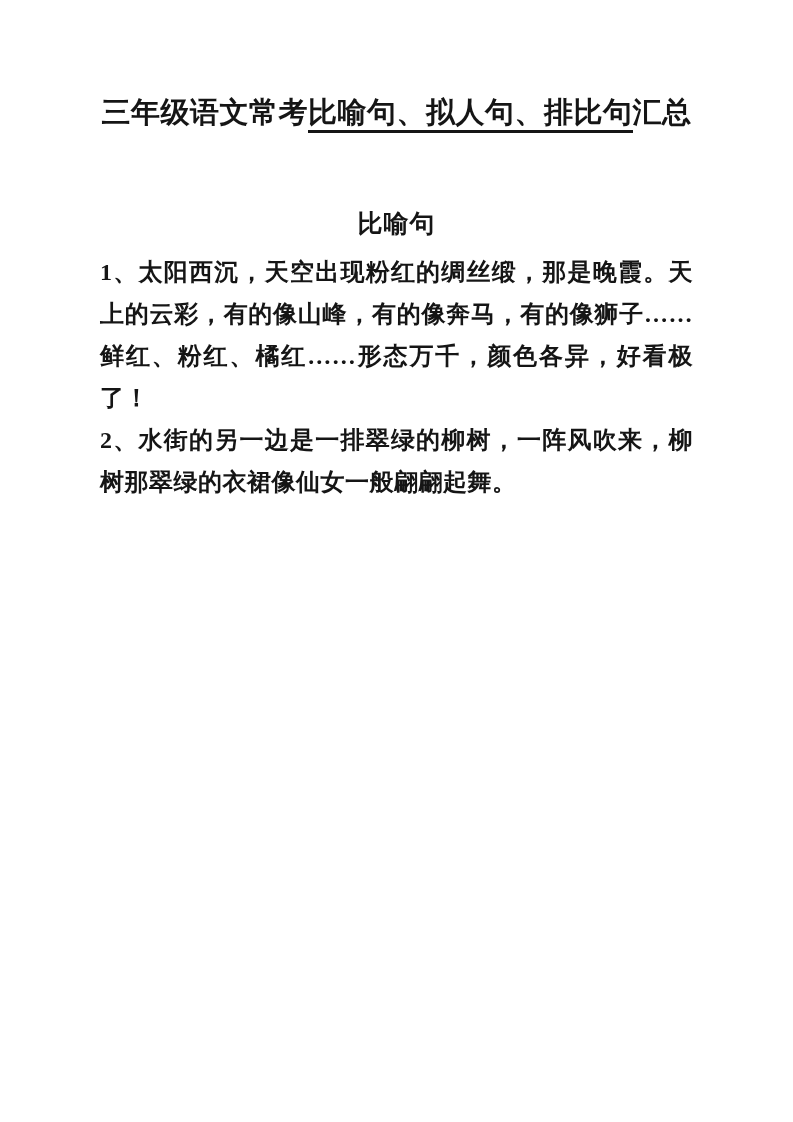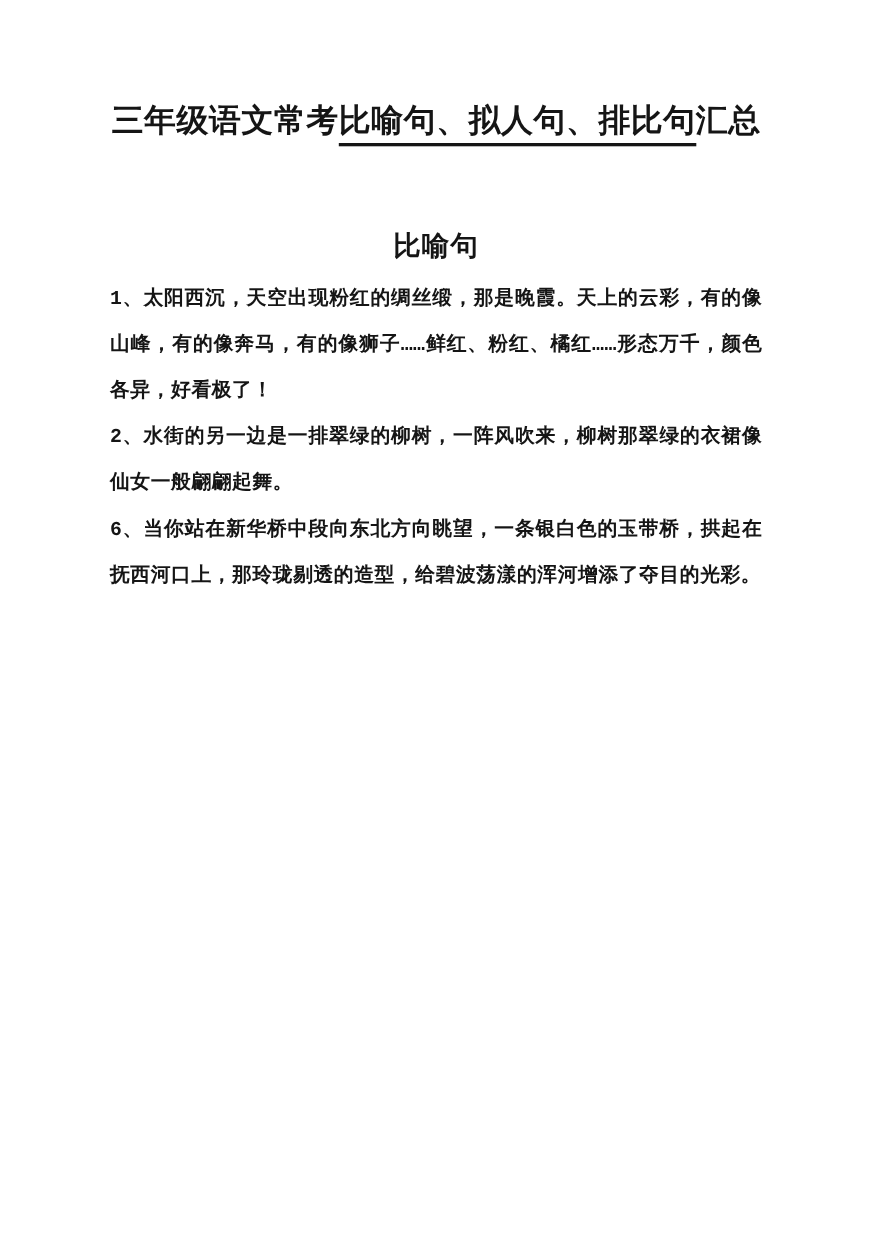--- a/index.html
+++ b/index.html
@@ -9,21 +9,20 @@
     background: #ffffff;
     font-family: "Liberation Serif", "DejaVu Serif", serif;
     color: #151515;
     overflow: hidden;
   }
   .page {
     width: 793px;
     height: 1122px;
     background: #ffffff;
     padding: 92px 100px 0 100px;
-    font-family: Liberation Mono, monospace;
   }
   .doc-title {
     font-size: 29px;
     line-height: 40px;
     font-weight: bold;
     text-align: center;
     white-space: nowrap;
     letter-spacing: 0.5px;
   }
   .doc-title .underlined {
@@ -34,21 +33,21 @@
     font-size: 25px;
     font-weight: bold;
     text-align: center;
     margin-top: 75px;
     letter-spacing: 1px;
   }
   .body-text {
     margin-top: 11px;
   }
   .para {
-    font-size: 18px;
+    font-size: 24px;
     font-weight: bold;
     line-height: 42px;
     text-align: justify;
     text-justify: inter-ideograph;
     letter-spacing: 0.5px;
   }
 </style>
 </head>
 <body>
 
@@ -60,17 +59,16 @@
 
   <div class="body-text">
 
     <p class="para"><span>1、</span><span>太阳西沉，天空出现粉红的绸丝缎，那是晚霞。天上的云彩，有的像山峰，有的像奔马，有的像狮子……鲜红、粉红、橘红……形态万千，颜色各异，好看极了！</span></p>
 
     <p class="para"><span>2、</span><span>水街的另一边是一排翠绿的柳树，一阵风吹来，柳树那翠绿的衣裙像仙女一般翩翩起舞。</span></p>
 
 
 
 
-    <p class="para"><span>6、</span><span>当你站在新华桥中段向东北方向眺望，一条银白色的玉带桥，拱起在抚西河口上，那玲珑剔透的造型，给碧波荡漾的浑河增添了夺目的光彩。</span></p>
 
   </div>
 
 </div>
 
 </body></html>

